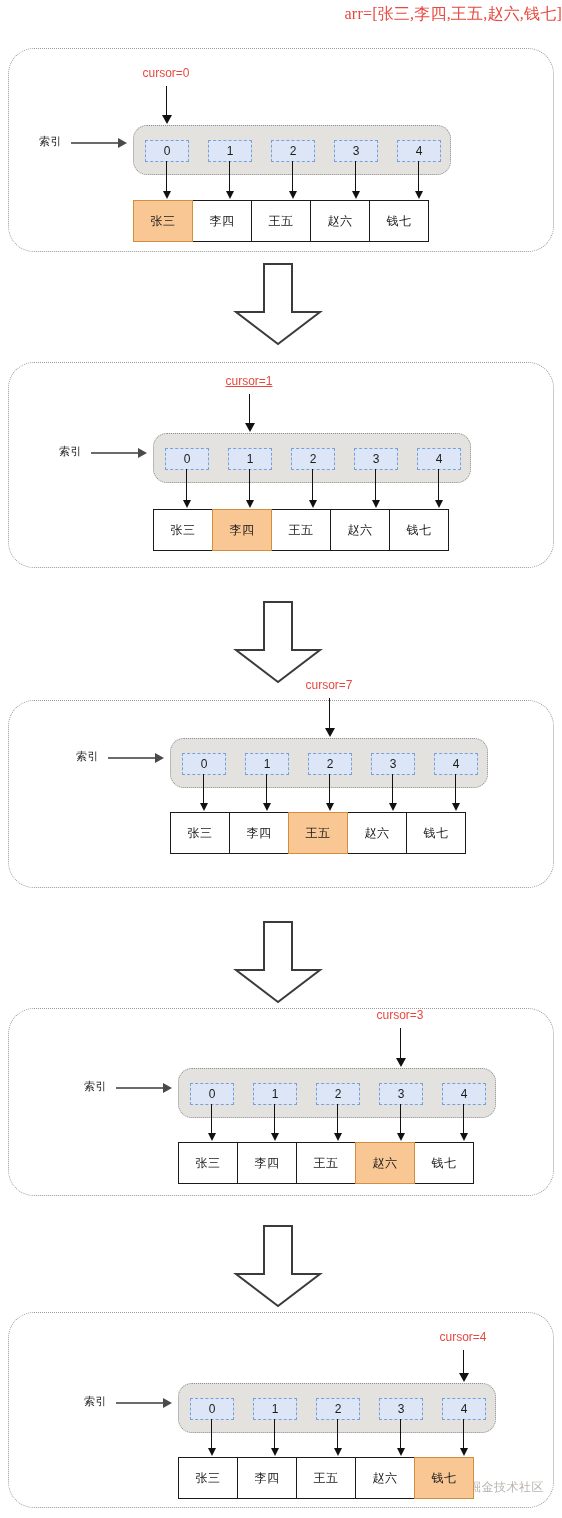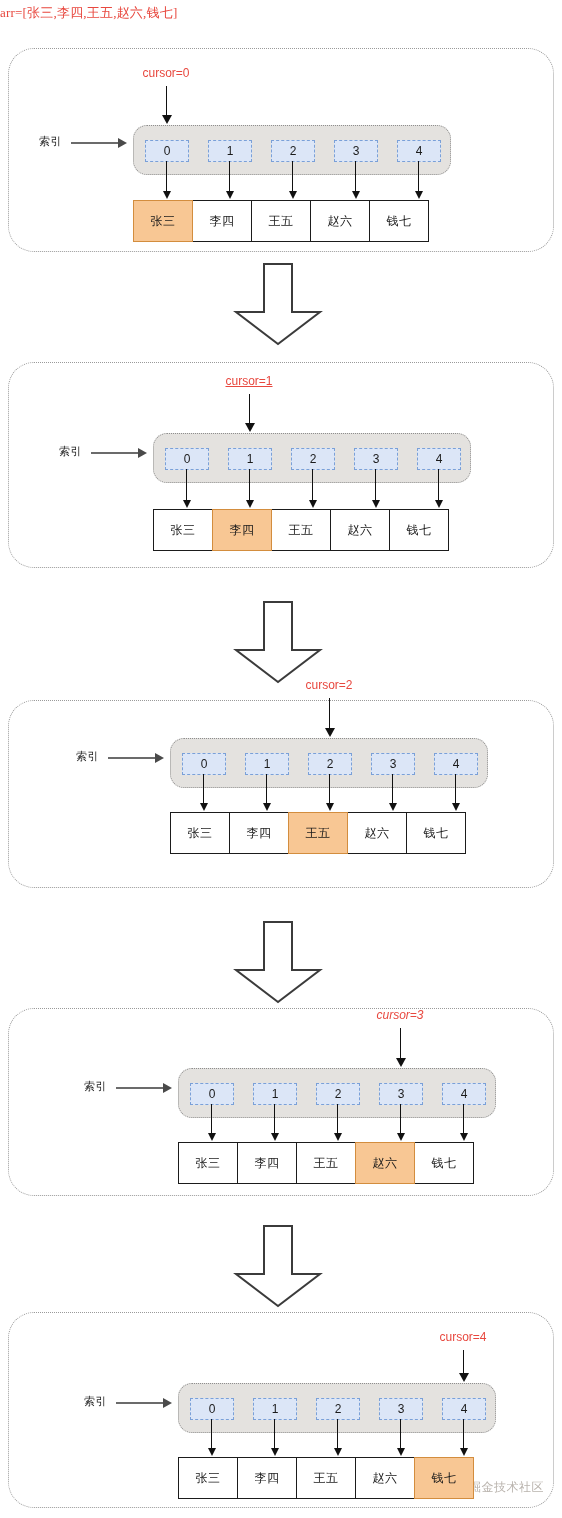--- a/index.html
+++ b/index.html
@@ -14,23 +14,23 @@
     font-family: "Liberation Sans", "DejaVu Sans", sans-serif;
     overflow: hidden;
   }
 
   
   #title {
     position: absolute;
     top: 4px;
     left: 0;
     width: 562px;
-    text-align: left;
+    text-align: right;
     color: #e8483f;
-    font-size: 13px;
+    font-size: 16px;
     font-family: "Liberation Serif", "DejaVu Serif", serif;
     letter-spacing: .2px;
     white-space: nowrap;
   }
 
   
   #stage {
     position: absolute;
     inset: 0;
   }
@@ -249,21 +249,21 @@
       <div class="val-cell">李四</div>
       <div class="val-cell hl">王五</div>
       <div class="val-cell">赵六</div>
       <div class="val-cell">钱七</div>
     </div>
     <div class="tick" style="left: 203px; top: 774px; height: 30px;"></div>
     <div class="tick" style="left: 266px; top: 774px; height: 30px;"></div>
     <div class="tick" style="left: 329px; top: 774px; height: 30px;"></div>
     <div class="tick" style="left: 392px; top: 774px; height: 30px;"></div>
     <div class="tick" style="left: 455px; top: 774px; height: 30px;"></div>
-    <div class="cursor-label" style="left: 329px; top: 678px;">cursor=2</div>
+    <div class="cursor-label" style="left: 329px; top: 678px;">cursor=7</div>
     <div class="cursor-line" style="left: 329px; top: 698px; height: 31px;"></div>
     <div class="panel" style="top: 1008px; height: 188px;"></div>
     <div class="idx-label" style="left: 84px; top: 1079px;">索引</div>
     <div class="idx-arrow" style="left: 116px; top: 1087px; width: 48px;"></div>
     <div class="idx-box" style="left: 178px; top: 1068px; width: 318px;">
       <div class="idx-cell" style="left: 11px;">0</div>
       <div class="idx-cell" style="left: 74px;">1</div>
       <div class="idx-cell" style="left: 137px;">2</div>
       <div class="idx-cell" style="left: 200px;">3</div>
       <div class="idx-cell" style="left: 263px;">4</div>
@@ -273,21 +273,21 @@
       <div class="val-cell">李四</div>
       <div class="val-cell">王五</div>
       <div class="val-cell hl">赵六</div>
       <div class="val-cell">钱七</div>
     </div>
     <div class="tick" style="left: 211px; top: 1104px; height: 30px;"></div>
     <div class="tick" style="left: 274px; top: 1104px; height: 30px;"></div>
     <div class="tick" style="left: 337px; top: 1104px; height: 30px;"></div>
     <div class="tick" style="left: 400px; top: 1104px; height: 30px;"></div>
     <div class="tick" style="left: 463px; top: 1104px; height: 30px;"></div>
-    <div class="cursor-label" style="left: 400px; top: 1008px; font-style: italic;">cursor=3</div>
+    <div class="cursor-label" style="left: 400px; top: 1008px;">cursor=3</div>
     <div class="cursor-line" style="left: 400px; top: 1028px; height: 31px;"></div>
     <div class="panel" style="top: 1312px; height: 196px;"></div>
     <div class="idx-label" style="left: 84px; top: 1394px;">索引</div>
     <div class="idx-arrow" style="left: 116px; top: 1402px; width: 48px;"></div>
     <div class="idx-box" style="left: 178px; top: 1383px; width: 318px;">
       <div class="idx-cell" style="left: 11px;">0</div>
       <div class="idx-cell" style="left: 74px;">1</div>
       <div class="idx-cell" style="left: 137px;">2</div>
       <div class="idx-cell" style="left: 200px;">3</div>
       <div class="idx-cell" style="left: 263px;">4</div>

